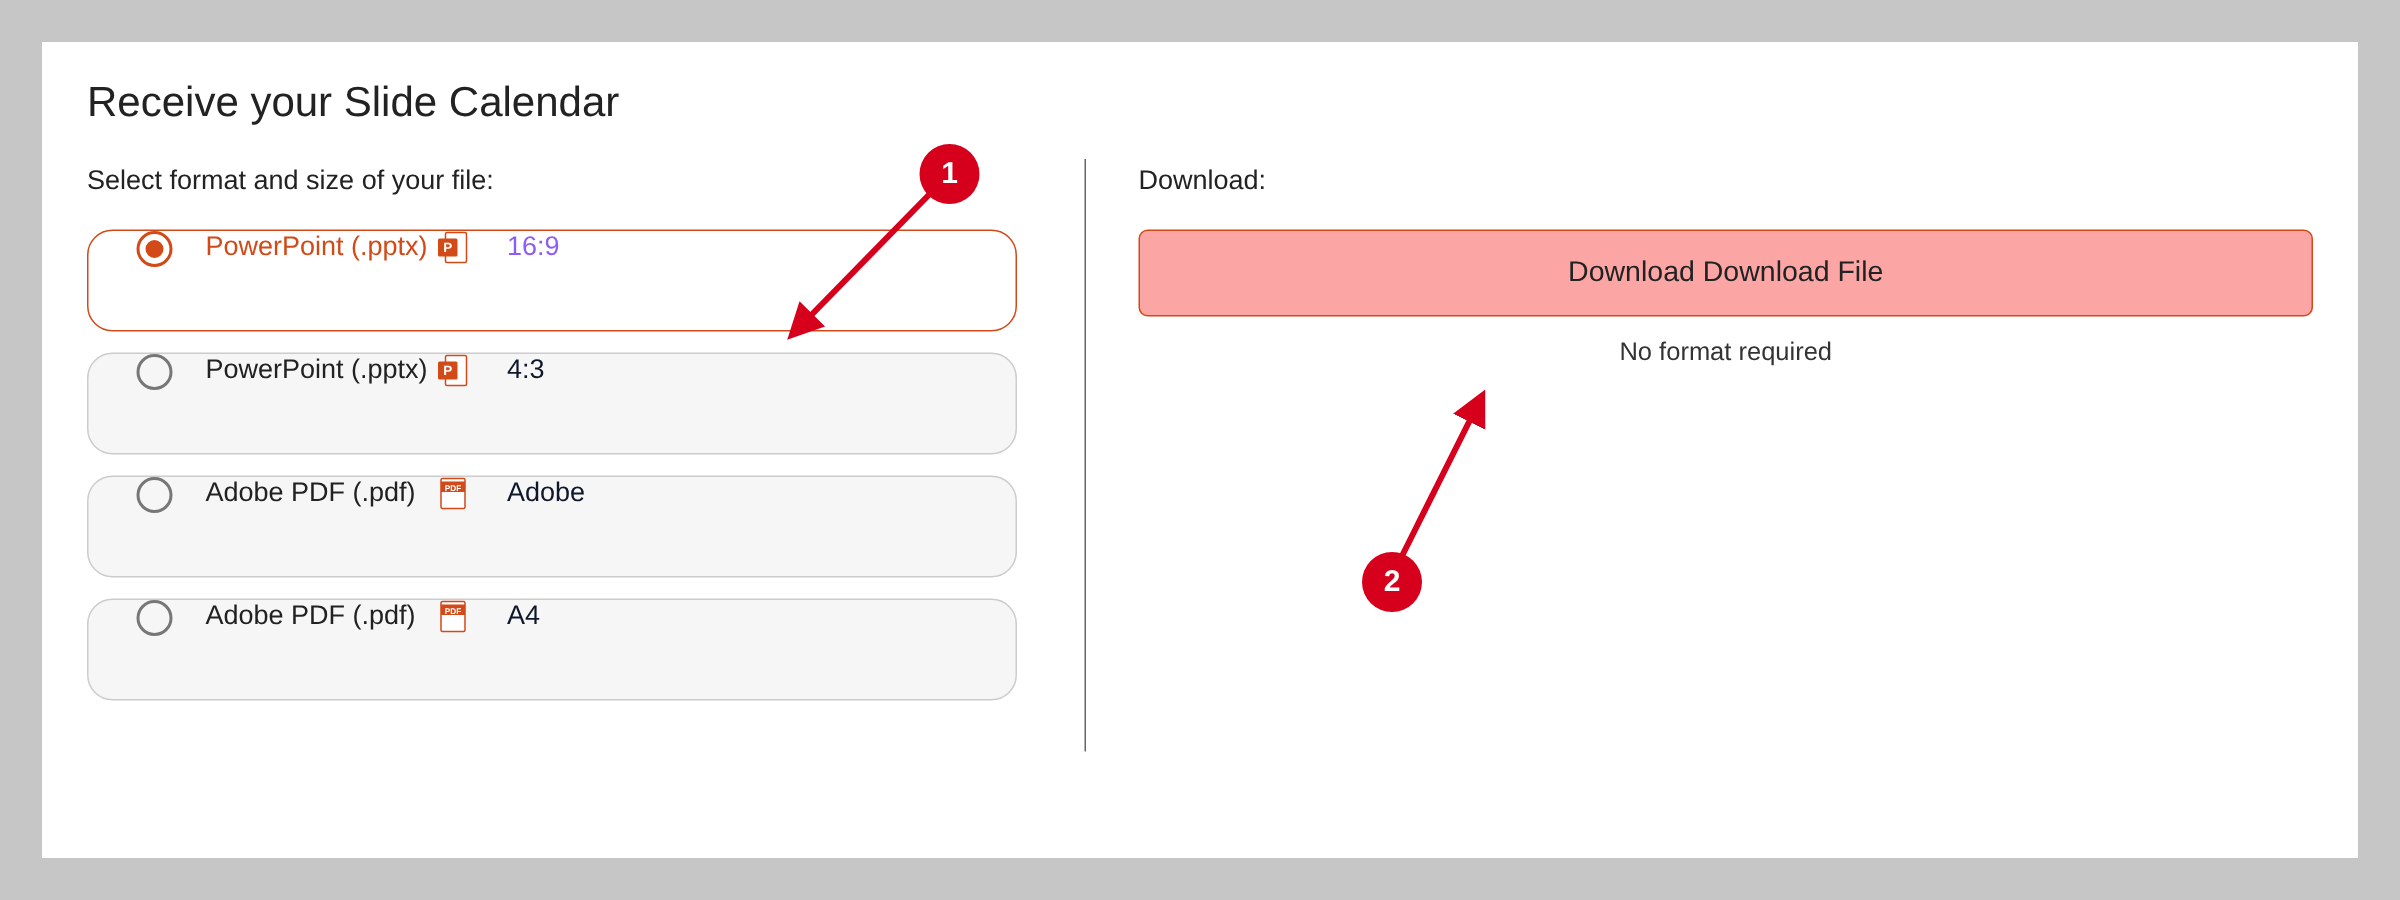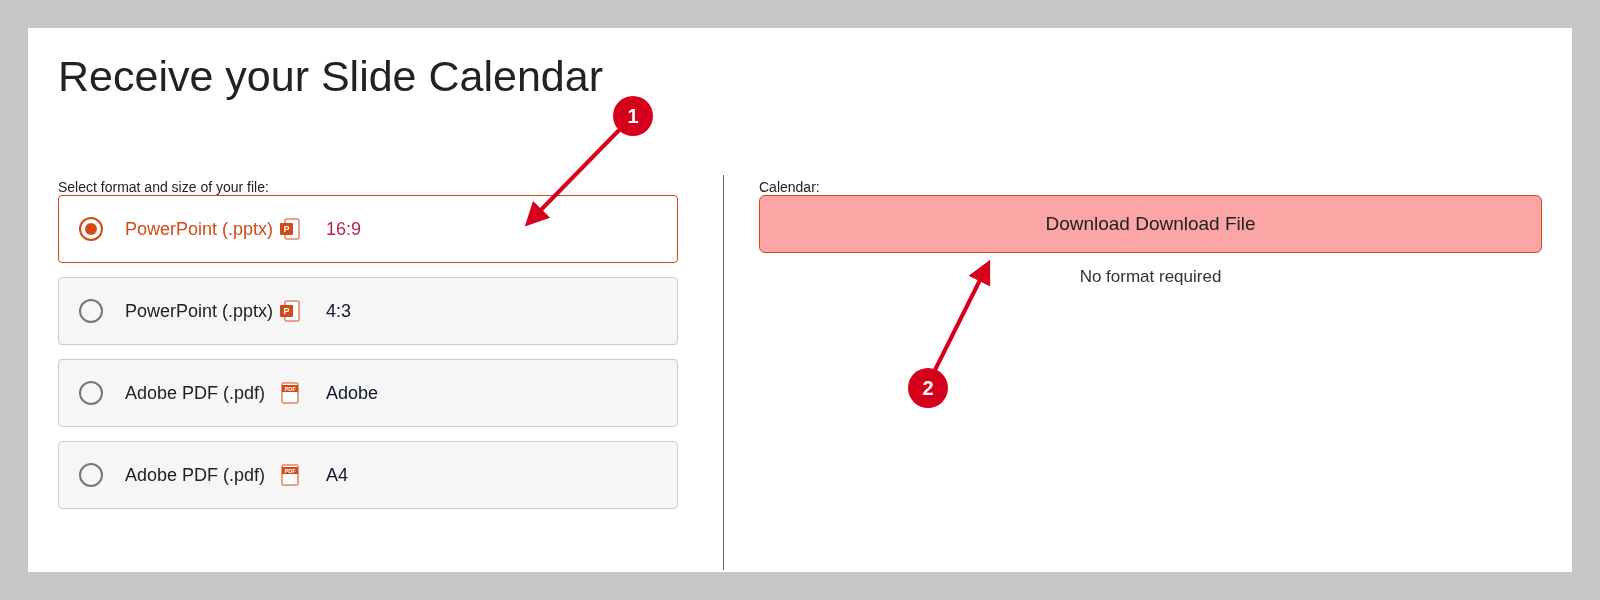--- a/index.html
+++ b/index.html
@@ -11,55 +11,55 @@
     padding: 28px;
   }
   .card {
     background: #fff;
     width: 100%;
     height: 100%;
     padding: 24px 30px 30px 30px;
     position: relative;
   }
   .title {
-    font-size: 43px;
+    font-size: 28px;
     font-weight: 400;
     color: #222;
-    margin-bottom: 78px;
+    margin-bottom: 26px;
   }
   .columns {
     display: flex;
     height: calc(100% - 100px);
   }
   .left {
     flex: 0 0 665px;
     padding-right: 45px;
   }
   .divider {
     width: 1px;
     background: #666;
     height: 395px;
     margin-top: -4px;
   }
   .right {
     flex: 1;
     padding-left: 35px;
   }
   .section-label {
-    font-size: 14px;
-    color: #222;
+    font-size: 18px;
+    color: #222;
+    margin-bottom: 22px;
   }
   .option {
     display: flex;
-    align-items: center;
     height: 68px;
     border: 1px solid #ccc;
-    border-radius: 4px;
+    border-radius: 17px;
     background: #f6f6f6;
-    padding: 0 20px;
+    padding: 0 32px;
     margin-bottom: 14px;
     cursor: pointer;
   }
   .option.selected {
     background: #fff;
     border: 1.5px solid #d24a17;
   }
   .radio {
     width: 24px;
     height: 24px;
@@ -89,21 +89,21 @@
   .file-icon {
     width: 20px;
     height: 22px;
     margin-right: 26px;
     flex-shrink: 0;
   }
   .opt-size {
     font-size: 18px;
     color: #0f172a;
   }
-  .option.selected .opt-size { color: #be185d; }
+  .option.selected .opt-size { color: #8b5cf6; }
 
   .download-btn {
     display: block;
     width: 100%;
     height: 58px;
     border: 1.5px solid #d24a17;
     border-radius: 6px;
     background: #fca5a5;
     font-size: 19px;
     color: #222;
@@ -180,21 +180,21 @@
               <text x="10" y="9" text-anchor="middle" font-size="5.5" font-weight="700" fill="#fff" font-family="Arial">PDF</text>
             </svg>
             <span class="opt-size">A4</span>
           </div>
         </div>
     </div>
 
     <div class="divider"></div>
 
     <div class="right">
-      <div class="section-label">Calendar:</div>
+      <div class="section-label">Download:</div>
       <button class="download-btn">Download Download File</button>
       <div class="note">No format required</div>
     </div>
   </div>
 
   <svg class="arrow-svg" style="left:490px; top:75px;" width="140" height="130">
     <defs>
       <marker id="ah1" markerWidth="8" markerHeight="8" refX="2" refY="3" orient="auto">
         <path d="M0,0 L6,3 L0,6 Z" fill="#d6001c"></path>
       </marker>

